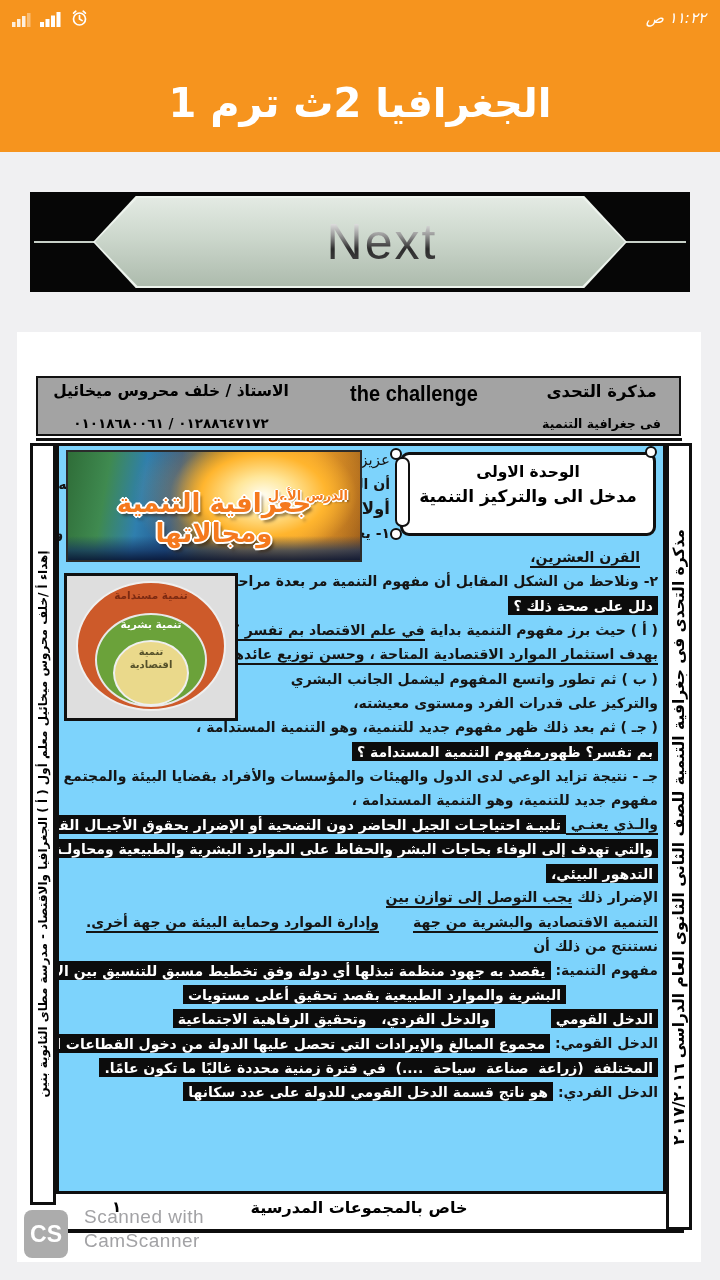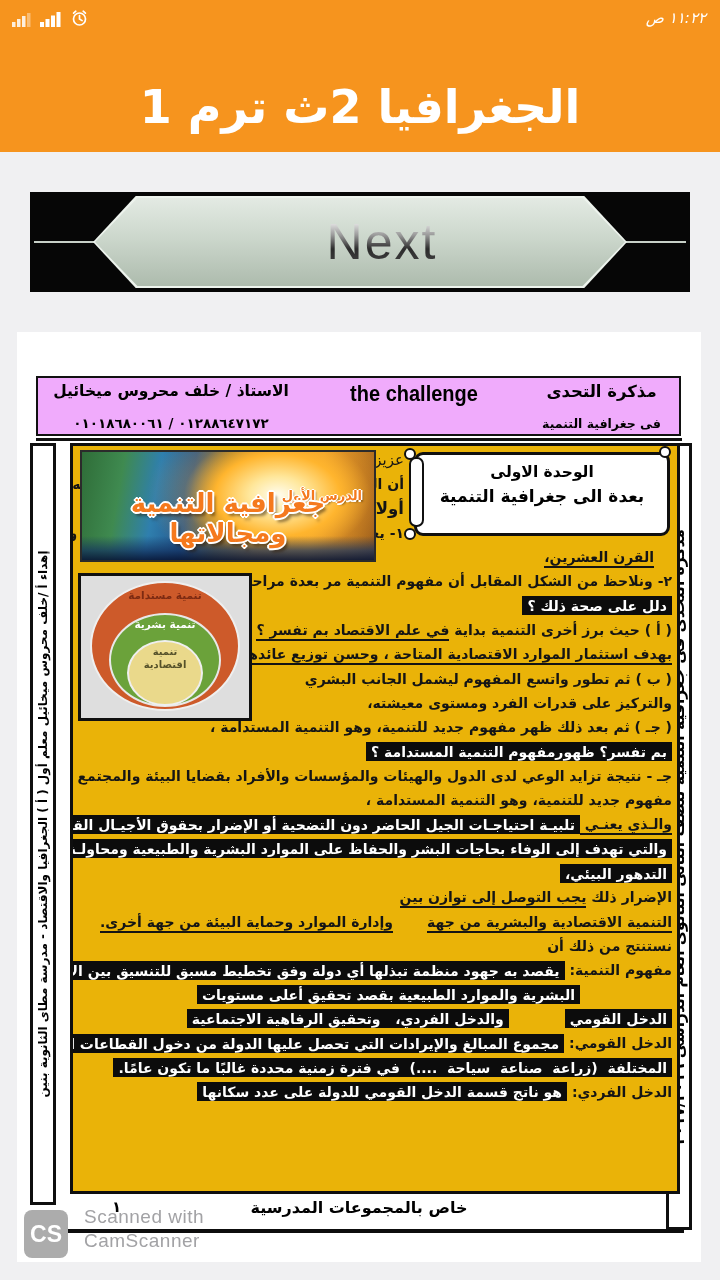--- a/index.html
+++ b/index.html
@@ -9,54 +9,54 @@
     font-family:"DejaVu Sans",sans-serif;
   }
   
   .orange-top{position:absolute;left:0;top:0;width:720px;height:152px;background:#f6941e;}
   .status-row{position:absolute;left:0;top:0;width:720px;height:38px;font-style:italic;}
   .status-icons{position:absolute;left:12px;top:9px;display:flex;align-items:flex-end;gap:7px;}
   .status-icons svg{display:block;}
   .status-time{position:absolute;right:14px;top:9px;color:#fff;font-size:15px;direction:rtl;}
   .app-title{
     position:absolute;left:0;top:80px;width:720px;text-align:center;
-    color:#fff;font-size:46px;font-weight:700;direction:rtl;
+    color:#fff;font-size:40px;font-weight:700;direction:rtl;
   }
   
   .next-bar{position:absolute;left:30px;top:192px;width:660px;height:100px;background:#060606;}
   .next-wire{position:absolute;left:4px;right:4px;top:49px;height:2px;background:#c7cfc7;}
   .hex-outer{position:absolute;left:63px;top:4px;width:534px;height:92px;background:#edf3ed;
     clip-path:polygon(0 50%,8% 0,92% 0,100% 50%,92% 100%,8% 100%);}
   .hex-inner{position:absolute;left:2px;top:2px;width:530px;height:88px;
     background:linear-gradient(180deg,#e3eae3 0%,#ccd7cc 45%,#adbbad 100%);
     clip-path:polygon(0 50%,8% 0,92% 0,100% 50%,92% 100%,8% 100%);
     display:flex;align-items:center;justify-content:center;}
   .next-label{
     font-family:"Liberation Sans",sans-serif;font-size:50px;letter-spacing:2px;color:#3d3d3d;
     background:linear-gradient(180deg,#fdfdfd 10%,#9a9a9a 38%,#2c2c2c 62%,#4a4a4a 100%);
     -webkit-background-clip:text;background-clip:text;margin-left:44px;-webkit-text-fill-color:transparent;
   }
   
   .page{position:absolute;left:17px;top:332px;width:684px;height:930px;background:#ffffff;}
   .doc-header{position:absolute;left:19px;top:44px;width:641px;height:56px;
-    border:2.5px solid #111;display:flex;direction:ltr;background:#f0abfc;}
+    border:2.5px solid #111;display:flex;direction:ltr;background:#a3a3a3;}
   .dh-col{display:flex;flex-direction:column;justify-content:space-between;padding:4px 2px 3px;text-align:center;}
   .dh-left{width:262px;}
   .dh-center{width:216px;}
   .dh-right{flex:1;}
   .dh-teacher{font-size:15.5px;font-weight:700;direction:rtl;}
   .dh-phones{font-size:13.5px;font-weight:700;direction:ltr;letter-spacing:0.5px;}
   .dh-title-en{font-family:"Liberation Sans",sans-serif;font-size:20px;font-weight:700;transform:scaleY(1.12);}
   .dh-sub-en{font-family:"Liberation Serif",serif;font-style:italic;font-weight:700;font-size:15.5px;}
   .dh-title-ar{font-size:16.5px;font-weight:700;direction:rtl;}
   .dh-sub-ar{font-size:12.5px;font-weight:700;direction:rtl;}
   .doc-header-underline{position:absolute;left:19px;top:106px;width:646px;height:3px;background:#111;}
   
-  .frame{position:absolute;left:53px;top:111px;width:594px;height:741px;border:3px solid #0f0f0f;
-    padding:2px 5px;direction:rtl;overflow:hidden;background:#eab308;}
+  .frame{position:absolute;left:39px;top:111px;width:594px;height:741px;border:3px solid #0f0f0f;
+    padding:2px 5px;direction:rtl;overflow:hidden;background:#7dd3fc;}
   .body-flow{width:100%;height:100%;}
   .bline{font-size:14px;line-height:24.3px;font-weight:700;text-align:right;direction:rtl;white-space:nowrap;color:#151515;}
   .seg-p{font-weight:700;}
   .seg-r{font-weight:400;font-size:15px;}
   .seg-h{font-weight:700;font-size:16.5px;}
   .seg-u{font-weight:700;border-bottom:2px solid #141414;padding-bottom:1px;}
   .seg-hl{font-weight:700;background:#0c0c0c;color:#ffffff;padding:1.5px 5px;}
   .sp{display:inline-block;}
   
   .unit-box{float:right;width:250px;height:70px;margin:4px 2px 5px 10px;border:3px solid #101010;
@@ -190,21 +190,21 @@
 
   <div class="frame">
     <div class="body-flow" id="body-flow">
 
       <div class="unit-box">
         <div class="scroll-rod"></div>
         <div class="knob knob-tl"></div>
         <div class="knob knob-bl"></div>
         <div class="knob knob-tr"></div>
         <div class="unit-line1">الوحدة الاولى</div>
-        <div class="unit-line2">بعدة الى جغرافية التنمية</div>
+        <div class="unit-line2">مدخل الى والتركيز التنمية</div>
       </div>
 
       <div class="banner">
         <div class="banner-lesson">الدرس الأول</div>
         <div class="banner-title">جغرافية التنمية ومجالاتها</div>
       </div>
 
     <div class="bline"><span class="seg-r">عزيزى الطالب، عزيزتى الطالبة. . .</span></div>
         <div class="bline"><span class="seg-p">أن المجتمعات تختلف في درجة تقدمها وماتحققه من تنمية .</span></div>
         <div class="bline"><span class="seg-h">أولا: مفهوم التنمية وتطوره</span></div>
@@ -216,21 +216,21 @@
         <div class="ell ell-inner"></div>
         <div class="dlabel dlabel-outer">تنمية مستدامة</div>
         <div class="dlabel dlabel-mid">تنمية بشرية</div>
         <div class="dlabel dlabel-inner">
           <div>تنمية</div>
           <div>اقتصادية</div>
         </div>
       </div>
         <div class="bline"><span class="seg-p">٢-  ونلاحظ من الشكل المقابل أن مفهوم التنمية مر بعدة مراحل</span></div>
         <div class="bline"><span class="seg-hl">دلل على صحة ذلك ؟</span></div>
-        <div class="bline"><span class="seg-p">( أ ) حيث برز أخرى التنمية بداية </span><span class="seg-u">في علم الاقتصاد بم تفسر ؟</span></div>
+        <div class="bline"><span class="seg-p">( أ ) حيث برز مفهوم التنمية بداية </span><span class="seg-u">في علم الاقتصاد بم تفسر ؟</span></div>
         <div class="bline"><span class="seg-u">بهدف استثمار الموارد الاقتصادية المتاحة ، وحسن توزيع عائدها،</span></div>
         <div class="bline"><span class="seg-p">( ب ) ثم تطور واتسع المفهوم ليشمل الجانب البشري</span></div>
         <div class="bline"><span class="seg-p">والتركيز على قدرات الفرد ومستوى معيشته،</span></div>
         <div class="bline"><span class="seg-p">( جـ ) ثم بعد ذلك ظهر مفهوم جديد للتنمية، وهو التنمية المستدامة ،</span></div>
         <div class="bline"><span class="seg-hl">بم تفسر؟ ظهورمفهوم التنمية المستدامة ؟</span></div>
         <div class="bline"><span class="seg-p">جـ - نتيجة  تزايد الوعي لدى الدول والهيئات والمؤسسات والأفراد بقضايا البيئة والمجتمع ظهر</span></div>
         <div class="bline"><span class="seg-p">مفهوم جديد للتنمية، وهو التنمية المستدامة ،</span></div>
         <div class="bline"><span class="seg-u">والـذي يعنـي </span><span class="seg-hl">تلبيـة احتياجـات الجيل الحاضر دون التضحية أو الإضرار بحقوق الأجيـال القادمـة ،</span></div>
         <div class="bline"><span class="seg-hl">والتي تهدف إلى الوفاء بحاجات البشر والحفاظ على الموارد البشرية والطبيعية ومحاولـة الحد من</span></div>
         <div class="bline"><span class="seg-hl">التدهور البيئي،</span></div>

